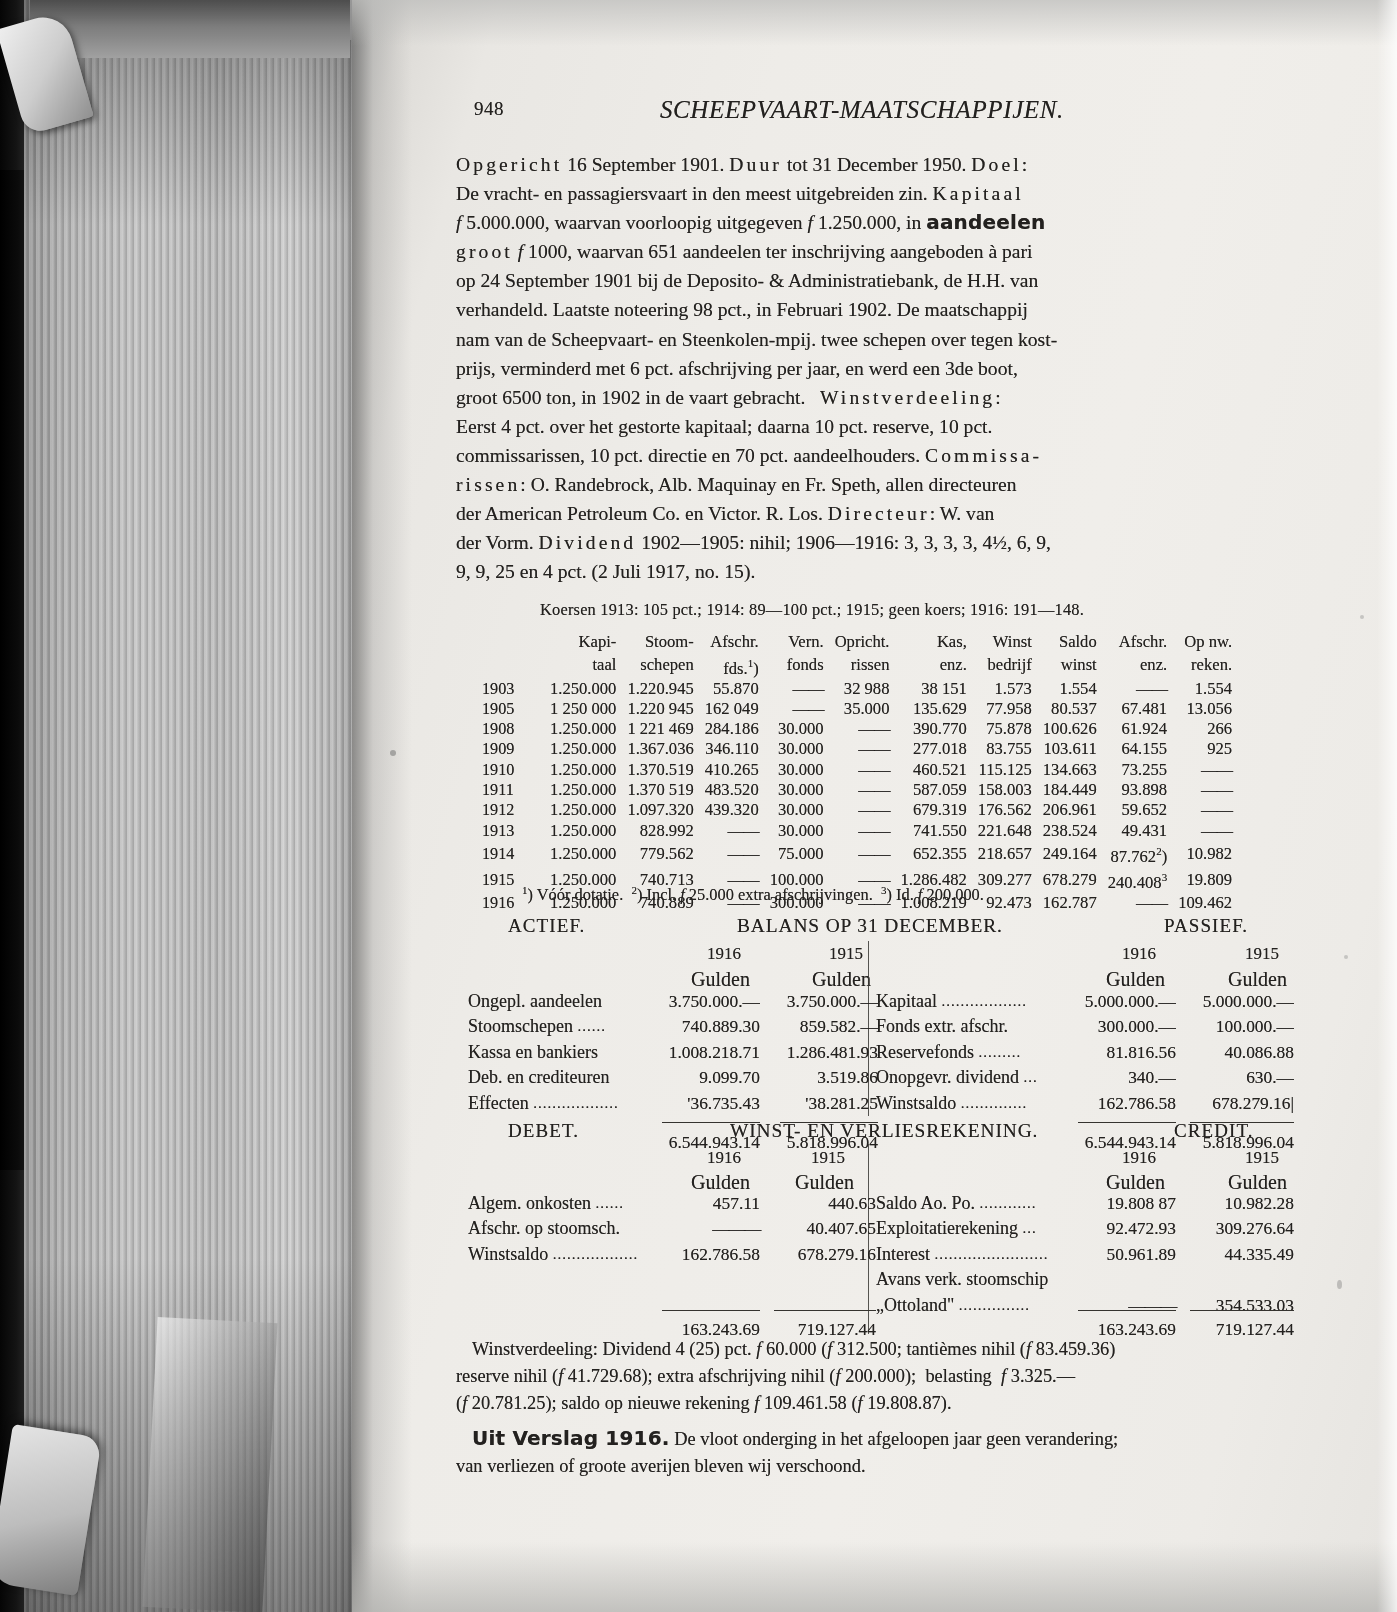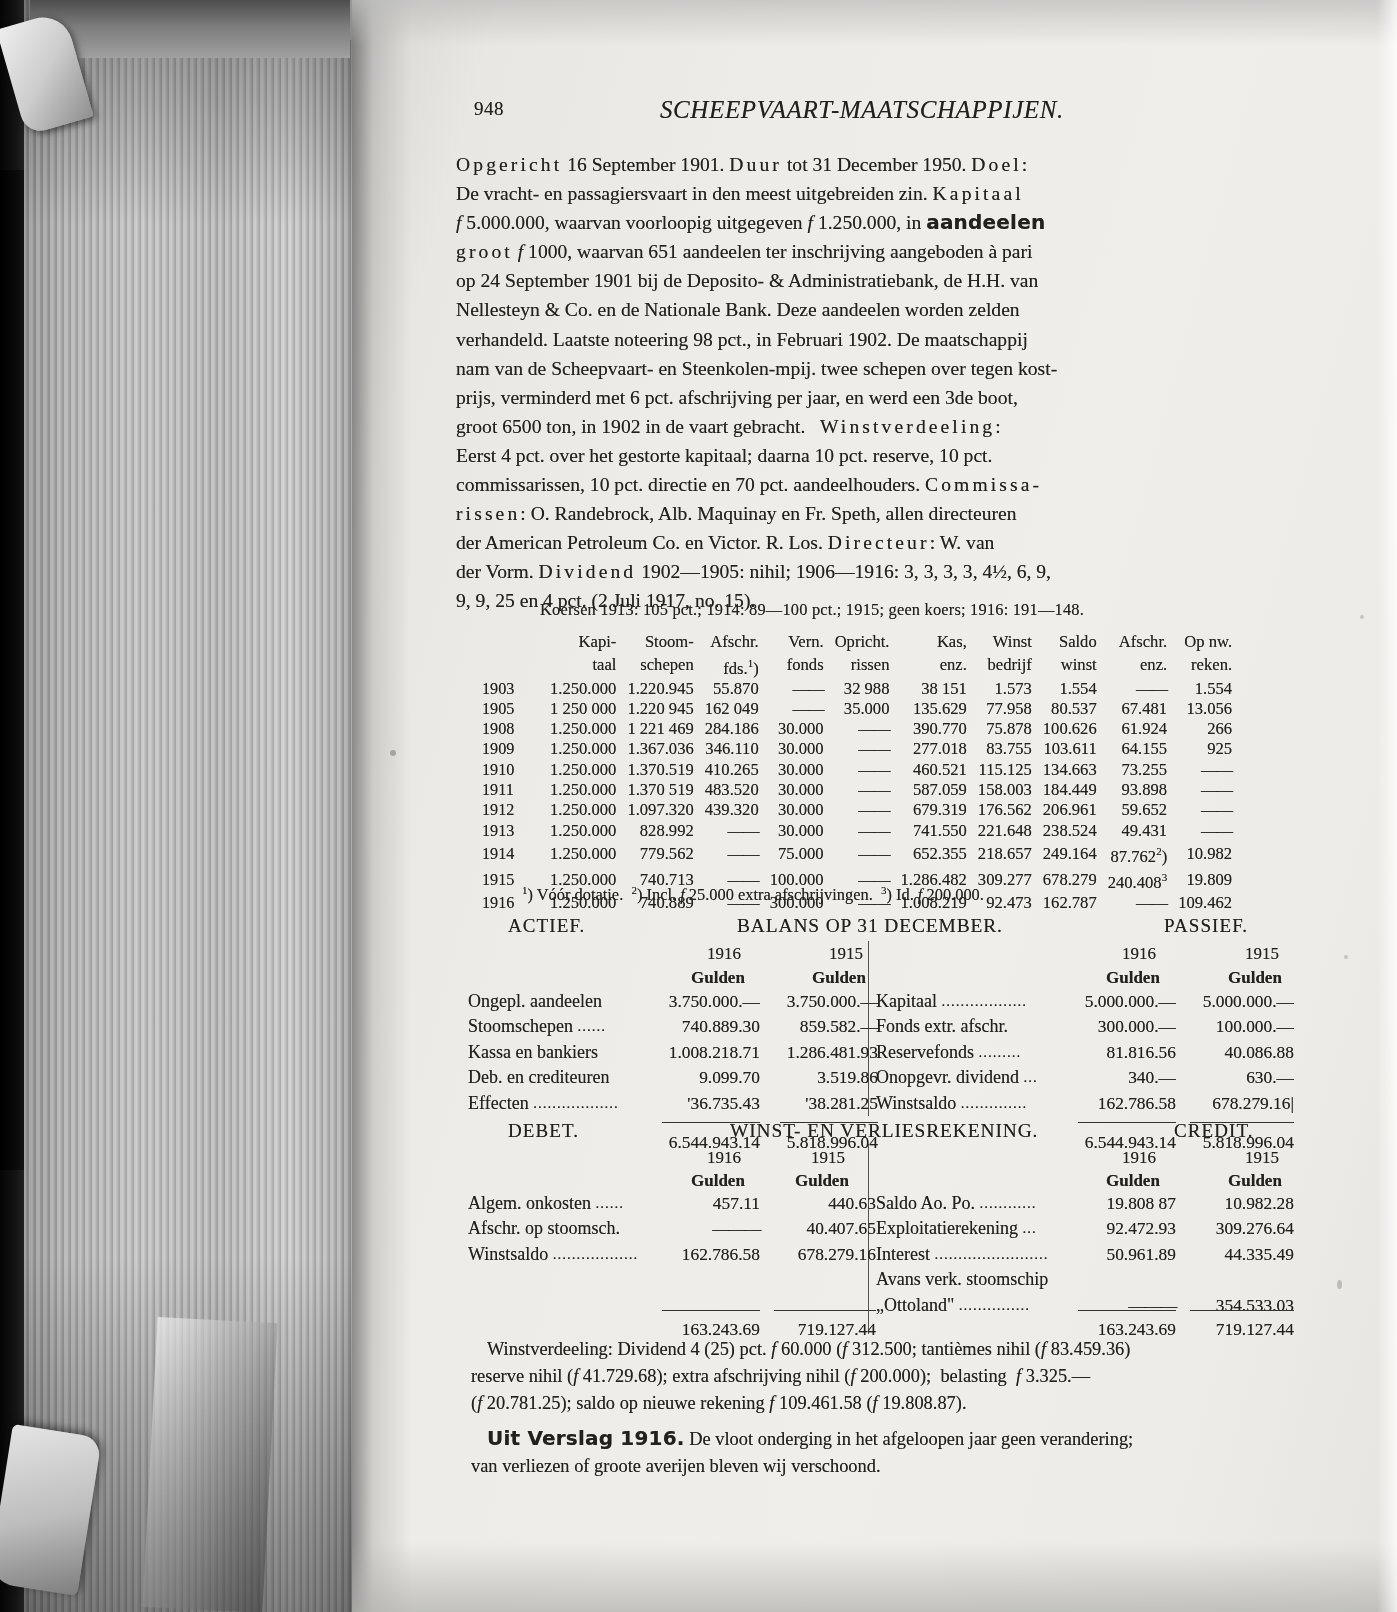--- a/index.html
+++ b/index.html
@@ -85,31 +85,31 @@
   .fnote{position:absolute;left:170px;top:884px;font-size:16.4px;white-space:nowrap;}
 
   
   .sect{position:absolute;left:0;width:1045px;font-size:17.6px;}
   .sect .cap-l{position:absolute;font-weight:normal;letter-spacing:1.1px;font-size:19px;}
   .sect .cap-c{position:absolute;letter-spacing:.9px;font-size:19.4px;}
   .sect .cap-r{position:absolute;letter-spacing:1.1px;font-size:19px;}
 
   .vrule{position:absolute;width:1px;background:#3a3835;opacity:.85;}
   .yrhead{position:absolute;font-size:17px;}
-  .gld{position:absolute;font-size:17px;font-weight:bold;}
+  .gld{position:absolute;font-size:20px;}
 
   .rows{position:absolute;font-size:18px;line-height:25.4px;white-space:nowrap;}
   .rows .lbl{display:inline-block;}
   .rows .dots{letter-spacing:1px;font-size:15px;vertical-align:1px;}
   .num{position:absolute;text-align:right;font-size:17.4px;line-height:25.4px;}
   .totrule{position:absolute;height:1px;background:#35332f;}
   .tot{position:absolute;text-align:right;font-size:17.4px;}
   .emdash{letter-spacing:-1.5px;}
 
-  .closing{position:absolute;left:104px;width:830px;font-size:18.4px;line-height:27px;text-align:justify;margin-left:15px;}
+  .closing{position:absolute;left:104px;width:830px;font-size:18.4px;line-height:27px;text-align:justify;}
 
   .blur{filter:blur(.28px);}
   .dk{text-shadow:0 0 .6px rgba(35,33,30,.55);}
 </style>
 </head>
 <body>
 
 <div id="scan">
 
   <div class="gutter-dark"></div>
@@ -141,21 +141,20 @@
         <div class="runhead dk">SCHEEPVAART-MAATSCHAPPIJEN.</div>
       </div>
 
       <div class="body dk">
 
         <div class="ln"><span class="sp">Opgericht</span> 16 September 1901. <span class="sp">Duur</span> tot 31 December 1950. <span class="sp">Doel</span>:</div>
         <div class="ln">De vracht- en passagiersvaart in den meest uitgebreiden zin. <span class="sp">Kapitaal</span></div>
         <div class="ln"><span class="it">f</span> 5.000.000, waarvan voorloopig uitgegeven <span class="it">f</span> 1.250.000, in <span class="bigb">aandeelen</span></div>
         <div class="ln"><span class="sp">groot</span> <span class="it">f</span> 1000, waarvan 651 aandeelen ter inschrijving aangeboden à pari</div>
         <div class="ln">op 24 September 1901 bij de Deposito- &amp; Administratiebank, de H.H. van</div>
-        <div class="ln">Nellesteyn &amp; Co. en de Nationale Bank. Deze aandeelen worden zelden</div>
         <div class="ln">verhandeld. Laatste noteering 98 pct., in Februari 1902. De maatschappij</div>
         <div class="ln">nam van de Scheepvaart- en Steenkolen-mpij. twee schepen over tegen kost-</div>
         <div class="ln">prijs, verminderd met 6 pct. afschrijving per jaar, en werd een 3de boot,</div>
         <div class="ln">groot 6500 ton, in 1902 in de vaart gebracht. &nbsp; <span class="sp">Winstverdeeling</span>:</div>
         <div class="ln">Eerst 4 pct. over het gestorte kapitaal; daarna 10 pct. reserve, 10 pct.</div>
         <div class="ln">commissarissen, 10 pct. directie en 70 pct. aandeelhouders. <span class="sp">Commissa-</span></div>
         <div class="ln"><span class="sp">rissen</span>: O. Randebrock, Alb. Maquinay en Fr. Speth, allen directeuren</div>
         <div class="ln">der American Petroleum Co. en Victor. R. Los. <span class="sp">Directeur</span>: W. van</div>
         <div class="ln">der Vorm. <span class="sp">Dividend</span> 1902—1905: nihil; 1906—1916: 3, 3, 3, 3, 4½, 6, 9,</div>
         <div class="ln">9, 9, 25 en 4 pct. (2 Juli 1917, no. 15).</div>

